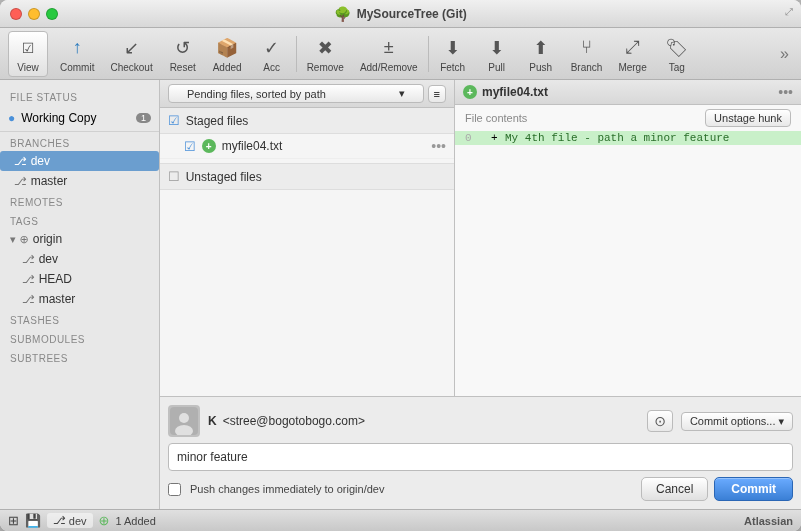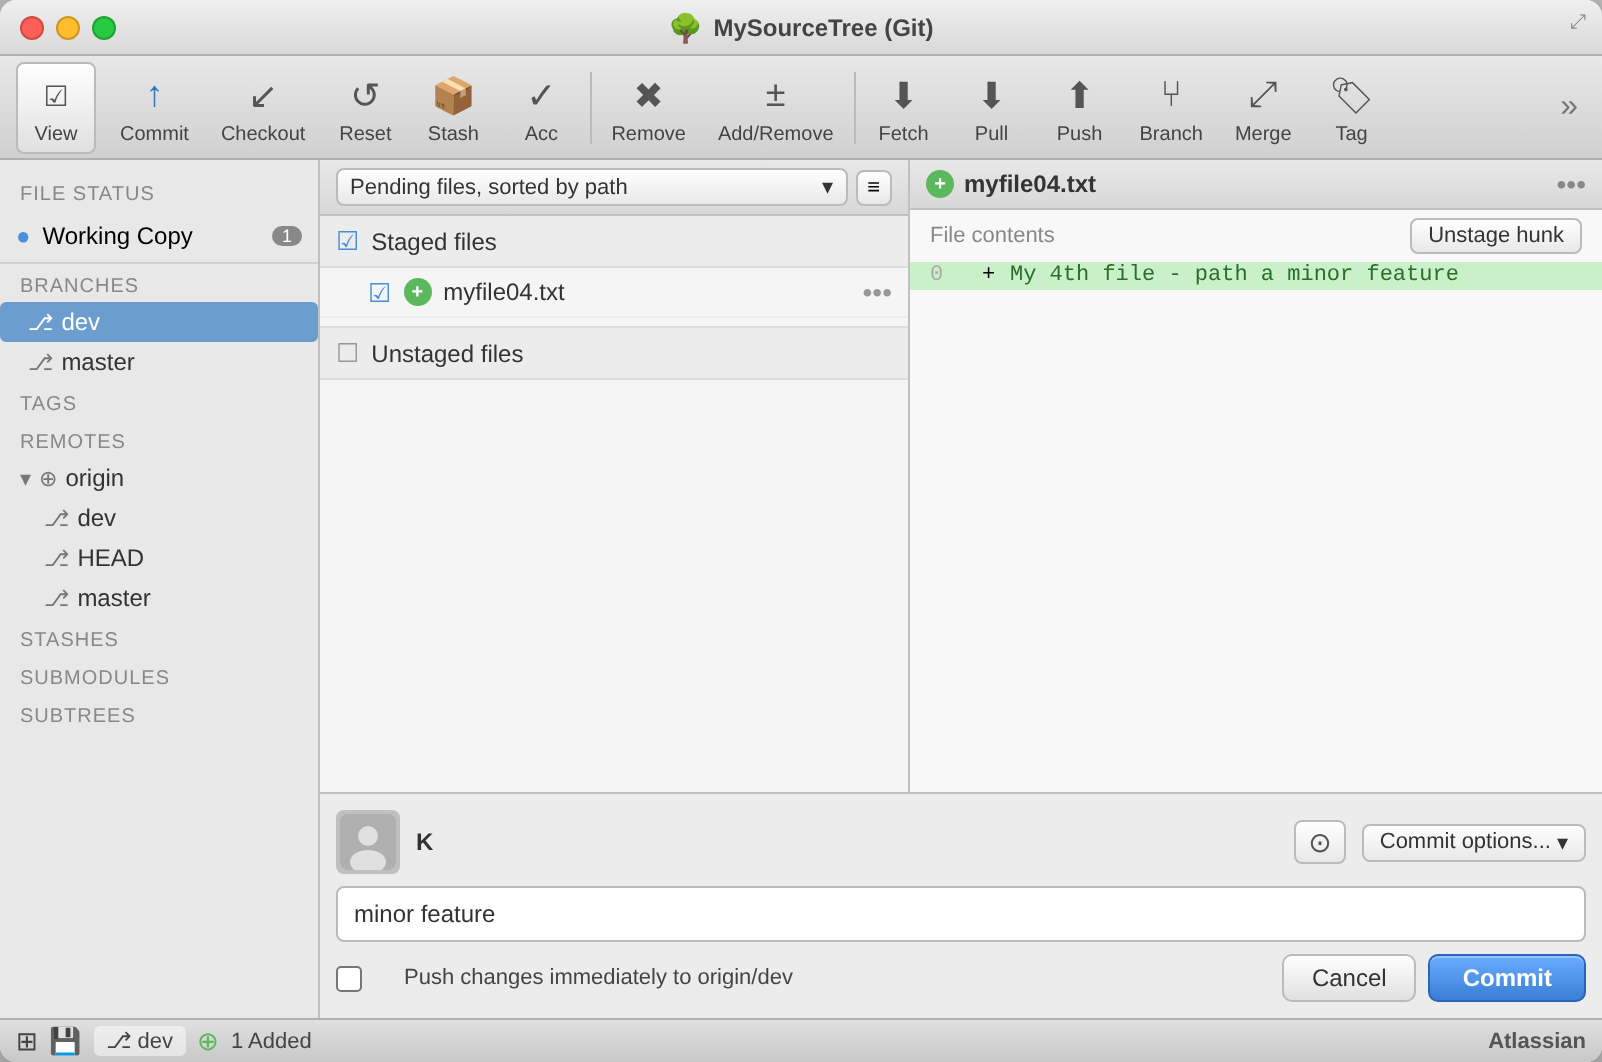--- a/index.html
+++ b/index.html
@@ -148,21 +148,21 @@
     .file-list-toolbar {
       background: linear-gradient(to bottom, #e8e8e8, #d8d8d8);
       padding: 4px 8px;
       display: flex; align-items: center; gap: 4px;
       border-bottom: 1px solid #c0c0c0;
     }
     .sort-dropdown {
       flex: 1;
       background: linear-gradient(to bottom, #fff, #e8e8e8);
       border: 1px solid #bbb; border-radius: 4px;
-      padding: 2px 6px; font-size: 11px; color: #333;
+      padding: 2px 18px; font-size: 11px; color: #333;
       display: flex; align-items: center; justify-content: space-between;
       cursor: pointer;
     }
     .list-view-btn {
       background: linear-gradient(to bottom, #fff, #e8e8e8);
       border: 1px solid #bbb; border-radius: 4px;
       padding: 2px 5px; cursor: pointer; font-size: 11px;
     }
     .file-section-header {
       display: flex; align-items: center; gap: 6px;
@@ -272,21 +272,21 @@
       font-size: 12px;
       color: #333;
       width: 100%;
       margin-bottom: 6px;
       height: 28px;
       display: flex; align-items: center;
     }
     .commit-bottom {
       display: flex; align-items: center; justify-content: space-between;
     }
-    .push-checkbox { display: flex; align-items: center; gap: 21px; font-size: 11px; color: #444; }
+    .push-checkbox { display: flex; align-items: center; gap: 9px; font-size: 11px; color: #444; }
     .commit-actions { display: flex; gap: 6px; align-items: center; }
     .cancel-btn {
       background: linear-gradient(to bottom, #fff, #e0e0e0);
       border: 1px solid #bbb; border-radius: 5px;
       padding: 4px 14px; font-size: 12px; cursor: pointer; color: #333;
     }
     .commit-btn {
       background: linear-gradient(to bottom, #6aabff, #3a7fd5);
       border: 1px solid #2a66b5; border-radius: 5px;
       padding: 4px 16px; font-size: 12px; cursor: pointer; color: white;
@@ -352,21 +352,21 @@
       <span class="toolbar-label">Checkout</span>
     </div>
 
     <div class="toolbar-item">
       <div class="toolbar-icon">↺</div>
       <span class="toolbar-label">Reset</span>
     </div>
 
     <div class="toolbar-item">
       <div class="toolbar-icon">📦</div>
-      <span class="toolbar-label">Stash</span>
+      <span class="toolbar-label">Added</span>
     </div>
 
     <div class="toolbar-item">
       <div class="toolbar-icon">✓</div>
       <span class="toolbar-label">Acc</span>
     </div>
 
     <div class="toolbar-divider"></div>
 
     <div class="toolbar-item">
@@ -428,23 +428,23 @@
       <div class="sidebar-section-header">BRANCHES</div>
       <div class="sidebar-item active">
         <span class="si-icon">⎇</span>
         <span>dev</span>
       </div>
       <div class="sidebar-item">
         <span class="si-icon">⎇</span>
         <span>master</span>
       </div>
 
+      <div class="sidebar-section-header">REMOTES</div>
+
       <div class="sidebar-section-header">TAGS</div>
-
-      <div class="sidebar-section-header">REMOTES</div>
       <div class="sidebar-item" style="padding-left:10px;">
         <span class="si-icon">▾</span>
         <span class="si-icon">⊕</span>
         <span>origin</span>
       </div>
       <div class="sidebar-item" style="padding-left:22px;">
         <span class="si-icon">⎇</span>
         <span>dev</span>
       </div>
       <div class="sidebar-item" style="padding-left:22px;">
@@ -523,20 +523,21 @@
         <div class="commit-top">
           <div class="avatar">
             <svg width="28" height="28" viewBox="0 0 28 28">
               <rect width="28" height="28" rx="4" fill="#b0b0b0"></rect>
               <circle cx="14" cy="11" r="5" fill="#e0e0e0"></circle>
               <ellipse cx="14" cy="24" rx="9" ry="6" fill="#e0e0e0"></ellipse>
             </svg>
           </div>
           <div class="commit-user-info">
             <span class="commit-user-name">K</span>
+            <span>&lt;stree@bogotobogo.com&gt;</span>
           </div>
           <button class="commit-history-btn">⊙</button>
           <button class="commit-options-btn">
             <span>Commit options...</span>
             <span>▾</span>
           </button>
         </div>
         <div class="commit-message-box">
           <span>minor feature</span>
         </div>

